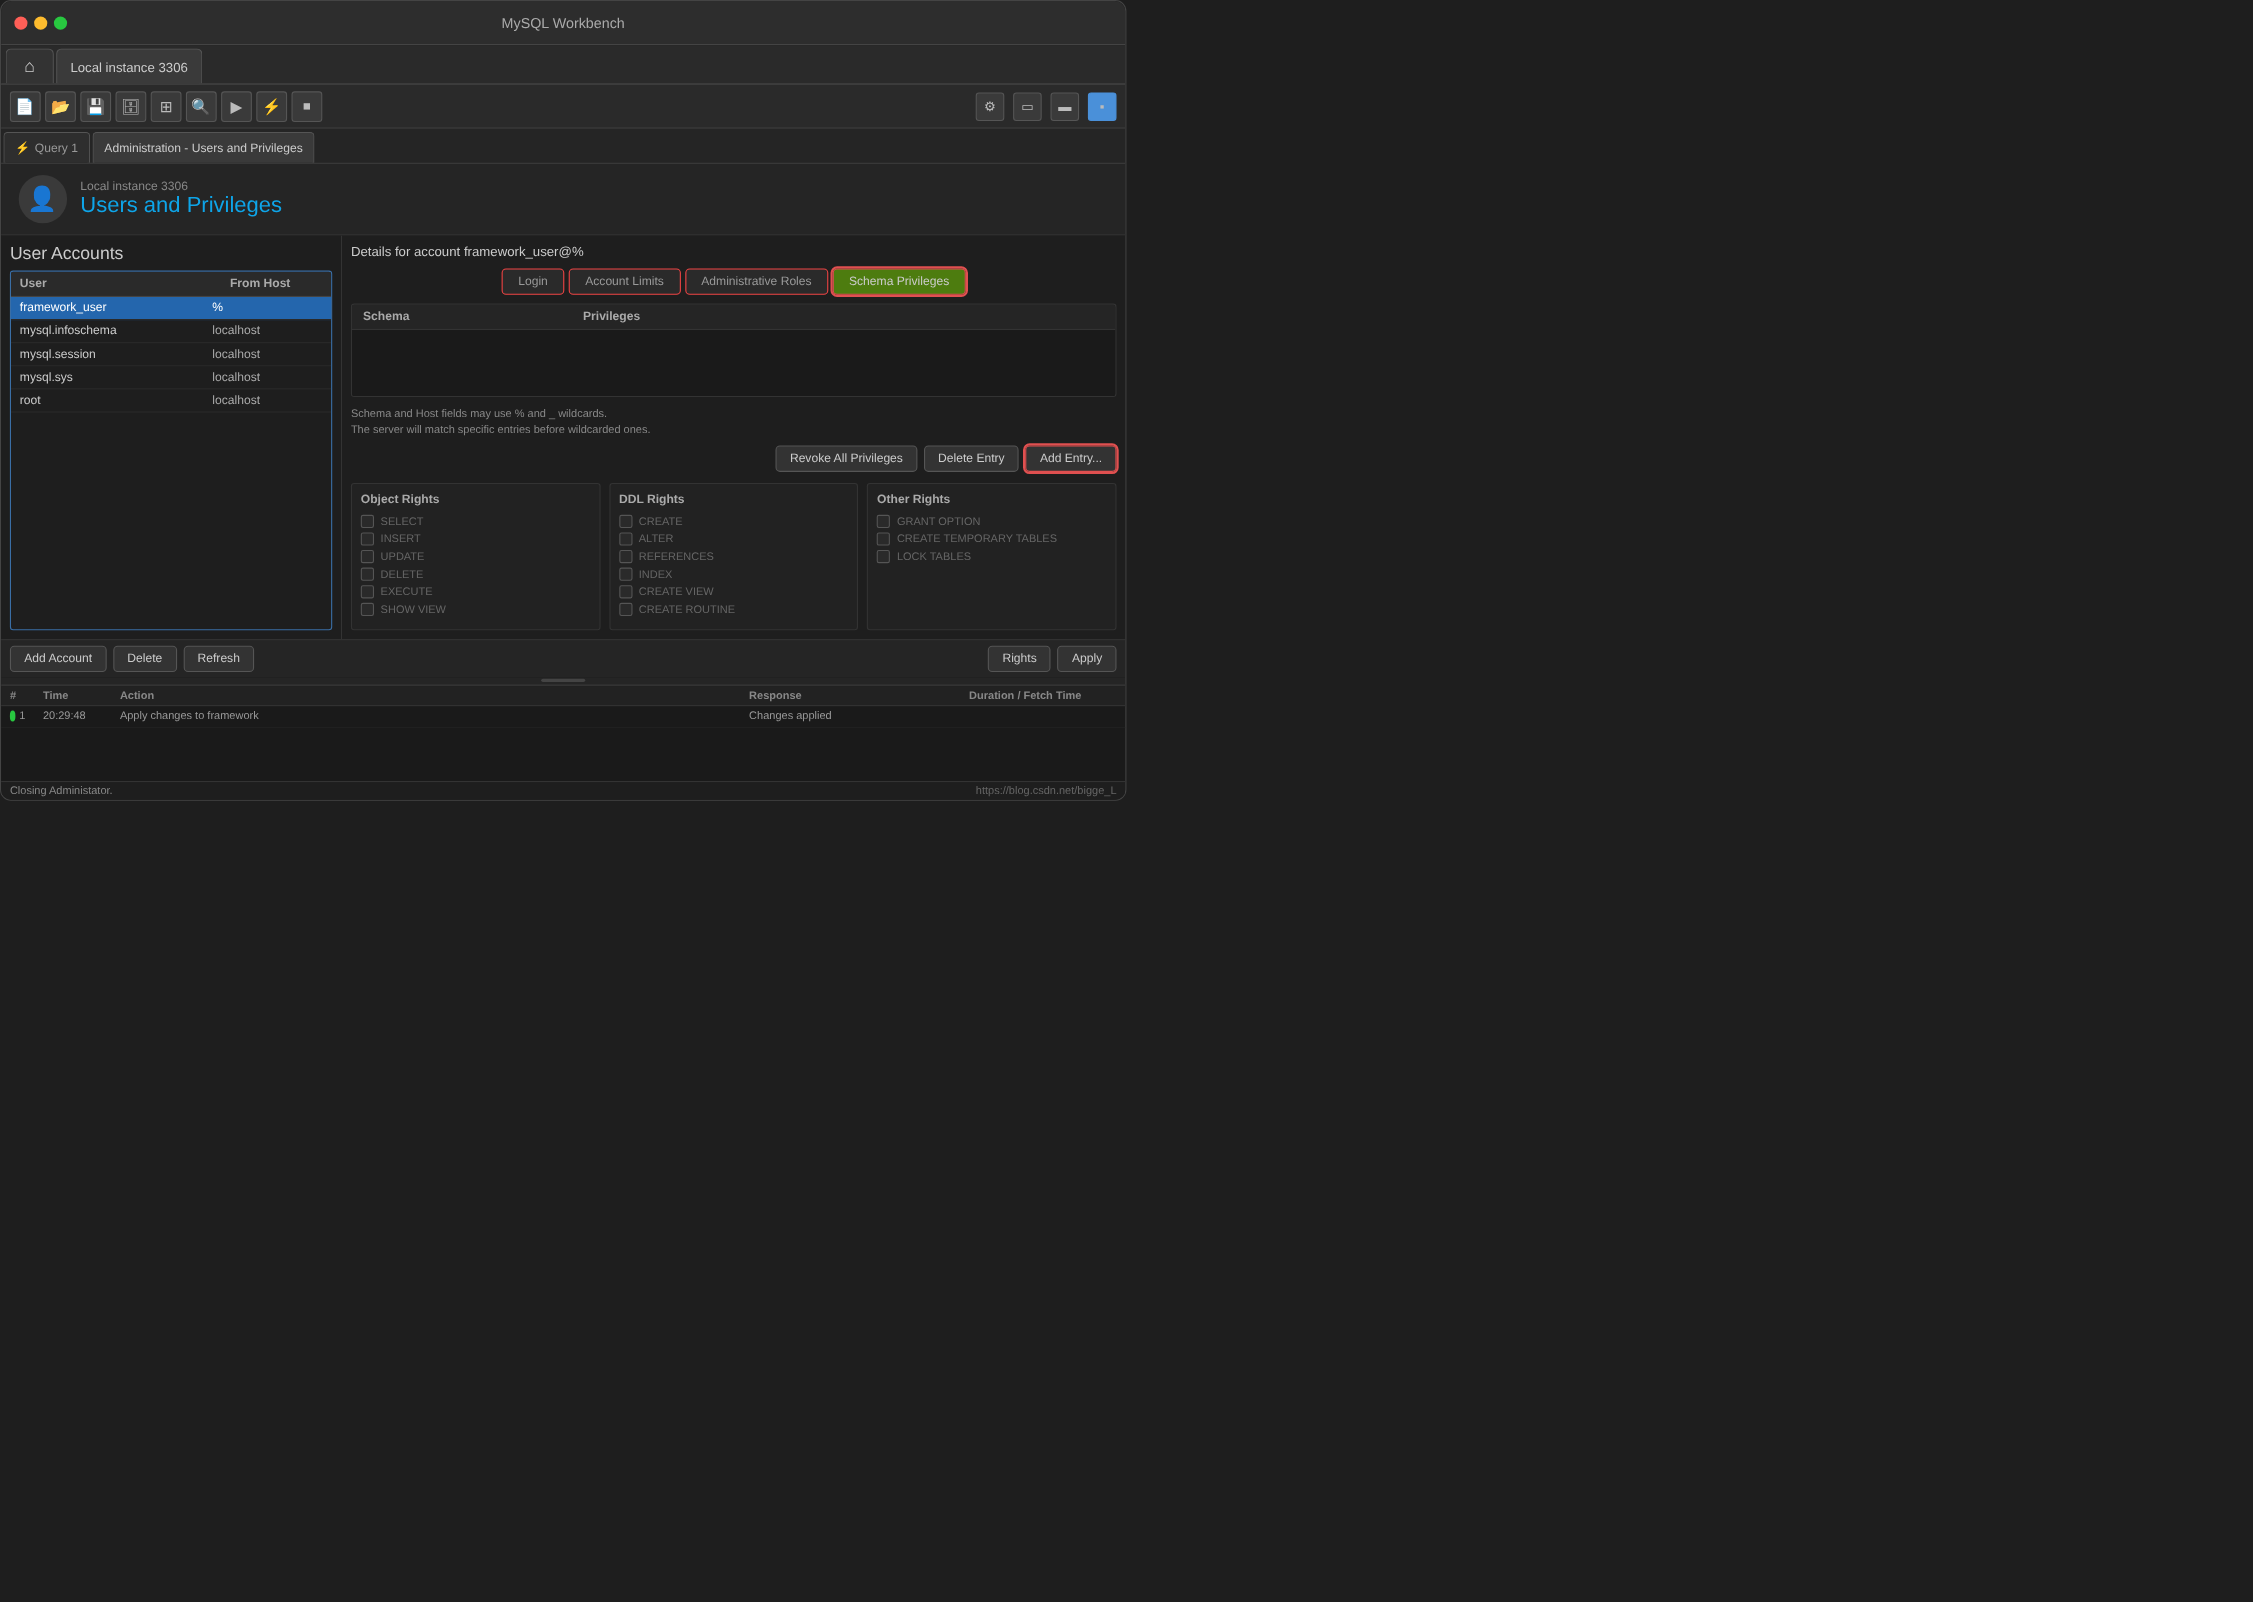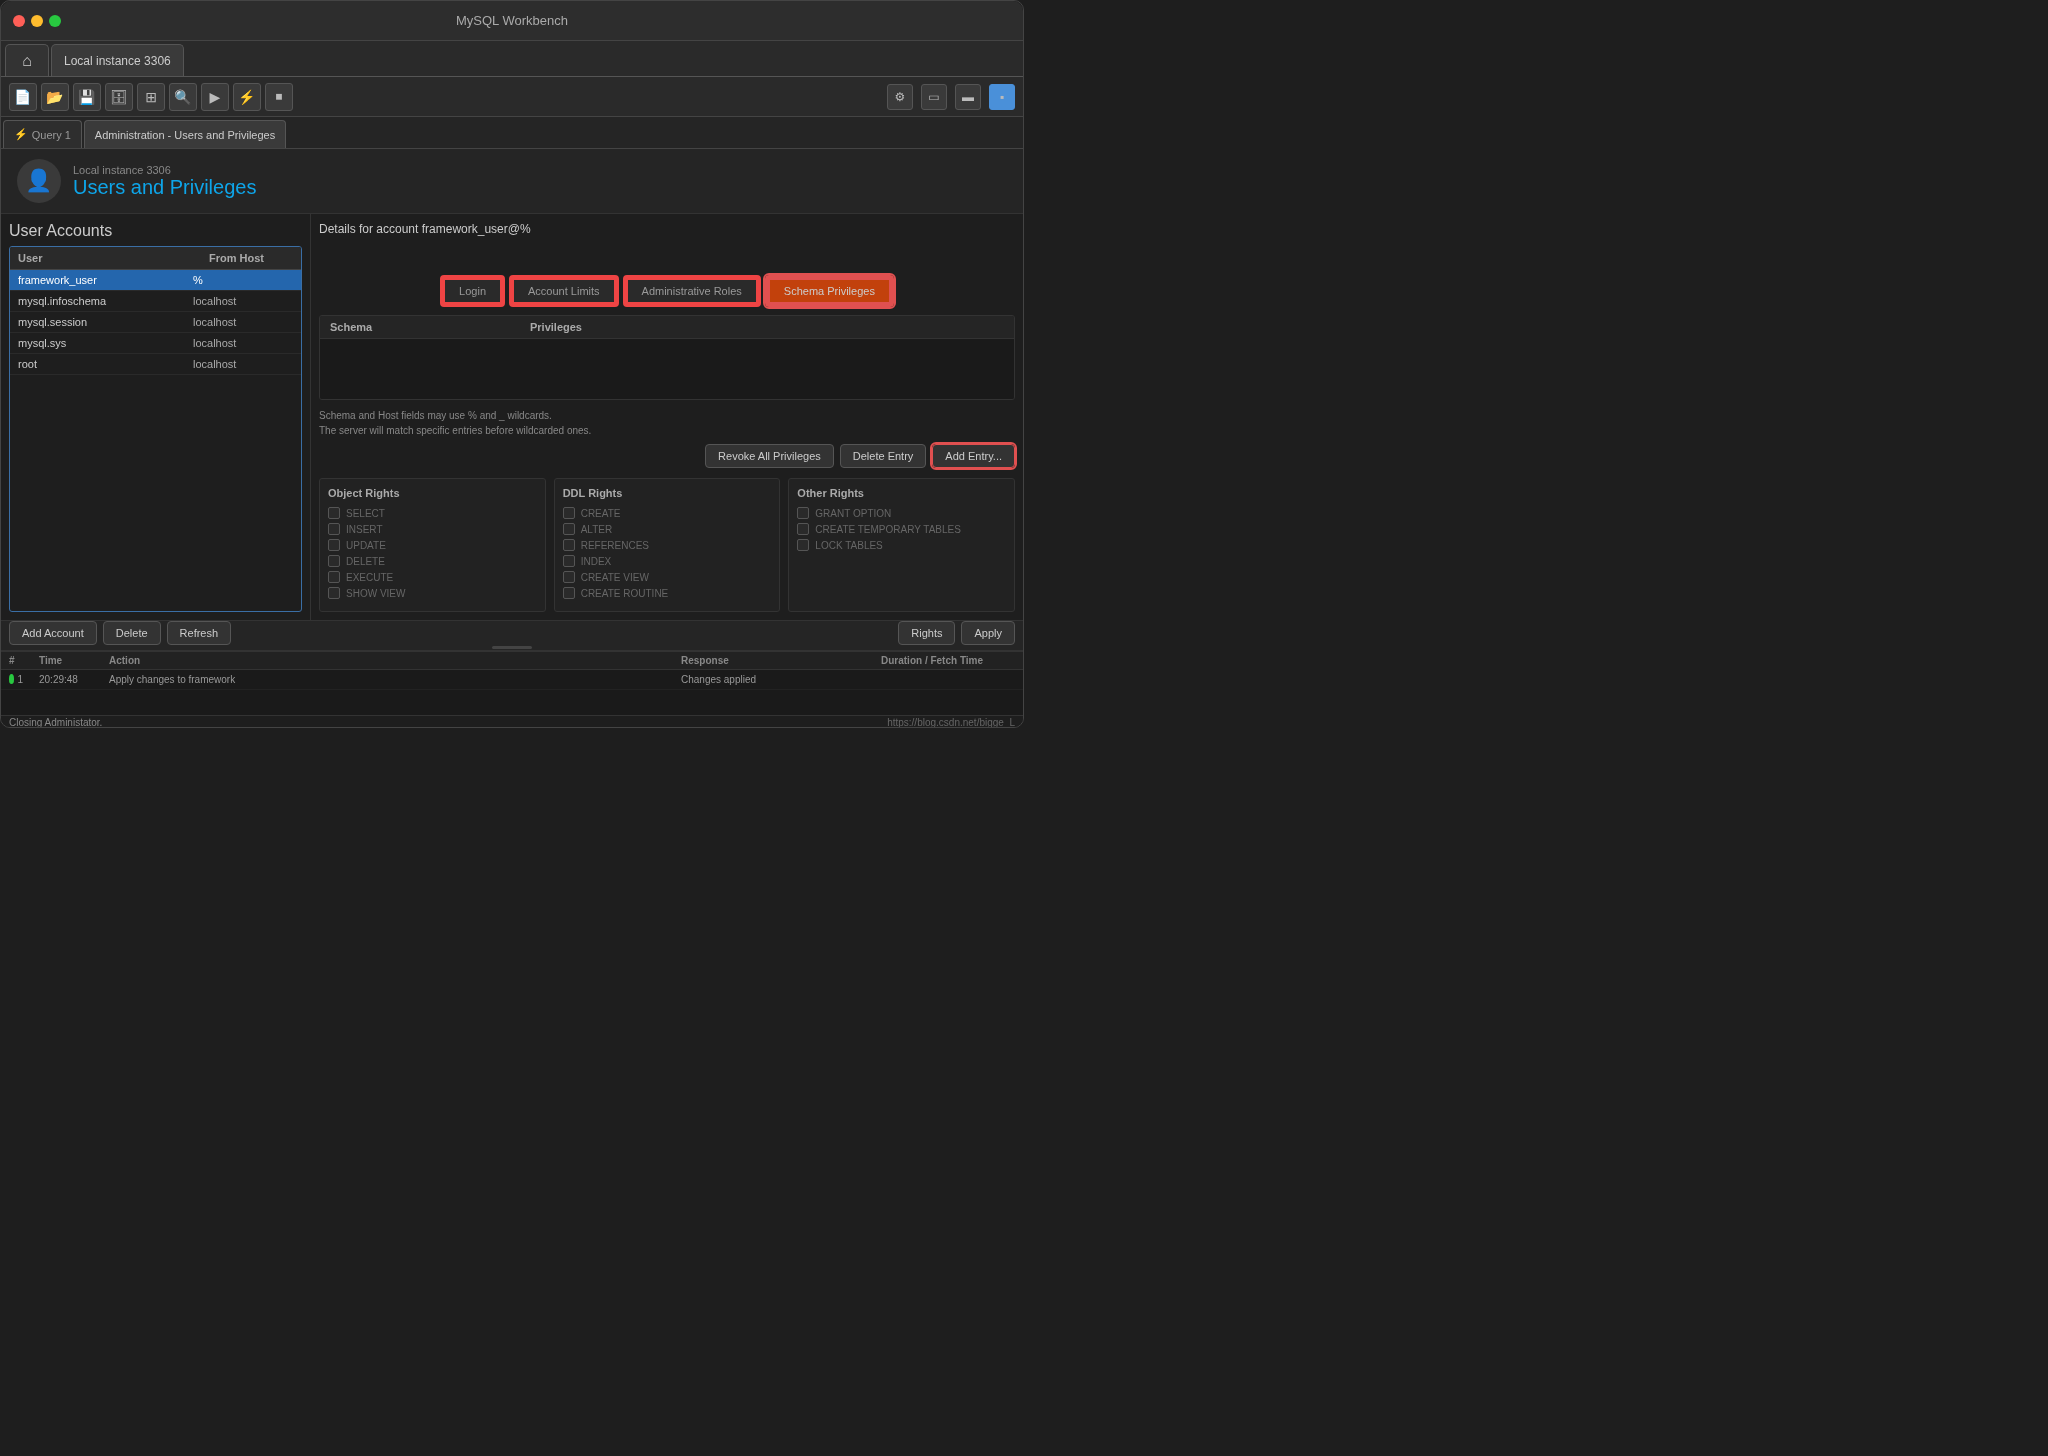--- a/index.html
+++ b/index.html
@@ -252,29 +252,28 @@
     
     .tab-bar {
       display: flex;
       gap: 4px;
       margin-bottom: 8px;
       justify-content: center;
     }
     .tab {
       padding: 5px 14px;
       background: #2a2a2a;
-      border: 5px solid #ef4444;
+      border: 1px solid #ef4444;
       border-radius: 4px;
       color: #999;
       font-size: 11px;
       cursor: pointer;
-      margin-top: 31px;
     }
     .tab.active {
-      background: #c2410c;
+      background: #4d7c0f;
       color: #ccc;
       border-color: #e05050;
       outline: 2px solid #e05050;
     }
 
     
     .schema-table {
       border: 1px solid #333;
       border-radius: 3px;
       margin-bottom: 8px;

